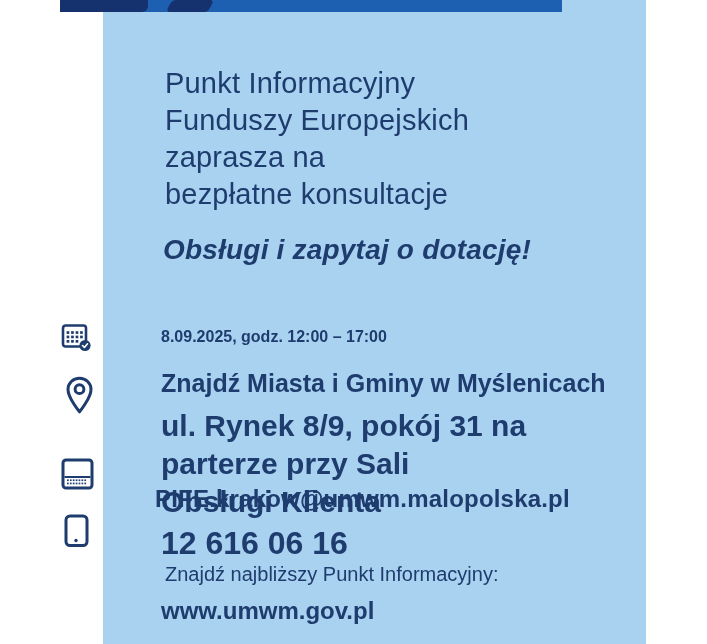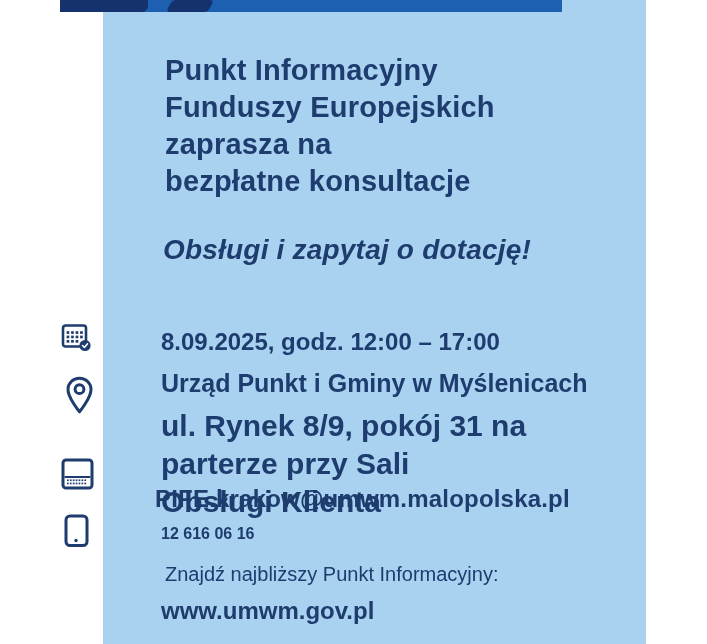--- a/index.html
+++ b/index.html
@@ -24,34 +24,34 @@
   .topbar-frag2{
     position:absolute;left:66px;top:0;width:42px;height:12px;
     background:#15316e;transform:skewX(-28deg);border-radius:4px;
   }
   .corner-block{
     position:absolute;left:60px;top:0;width:43px;height:12px;
     background:#15316e;
   }
   .txt{position:absolute;white-space:pre-line;}
   .heading{
-    left:165px;top:52px;width:430px;
-    font-size:29px;font-weight:700;line-height:37px;
+    left:165px;top:65px;width:430px;
+    font-size:29px;font-weight:400;line-height:37px;
     letter-spacing:0.2px;
   }
   .tagline{
     left:163px;top:234px;width:470px;
     font-size:28px;font-weight:700;font-style:italic;
     letter-spacing:0.2px;
   }
-  .line-date{left:161px;top:328px;font-size:24px;font-weight:700;}
+  .line-date{left:161px;top:328px;font-size:16px;font-weight:700;}
   .line-venue{left:161px;top:369px;font-size:25px;font-weight:700;}
   .line-address{left:161px;top:407px;width:440px;font-size:30px;font-weight:700;line-height:38px;}
   .line-email{left:155px;top:485px;font-size:24px;font-weight:700;letter-spacing:0.2px;}
-  .line-phone{left:161px;top:525px;font-size:16px;font-weight:700;text-align:right;}
+  .line-phone{left:161px;top:525px;font-size:32px;font-weight:700;text-align:right;}
   .line-find{left:165px;top:563px;font-size:20px;font-weight:400;}
   .line-url{left:161px;top:597px;font-size:24px;font-weight:700;}
   .icon{position:absolute;}
   .icon svg{display:block;}
   .ic-calendar{left:61px;top:323px;}
   .ic-pin{left:65px;top:376px;}
   .ic-keyboard{left:61px;top:458px;}
   .ic-phone{left:64px;top:514px;}
 </style>
 </head>
@@ -124,19 +124,19 @@
 </div>
 
 <div class="icon ic-phone">
   <svg width="26" height="34" viewBox="0 0 26 34">
     <rect x="2" y="2" width="21" height="29.5" rx="4" fill="none" stroke="#1e3c6e" stroke-width="3"></rect>
     <circle cx="12" cy="26.5" r="1.7" fill="#1e3c6e"></circle>
   </svg>
 </div>
 
 <div class="txt line-date">8.09.2025, godz. 12:00 – 17:00</div>
-<div class="txt line-venue">Urząd Punkt i Gminy w Myślenicach</div>
+<div class="txt line-venue">Znajdź Miasta i Gminy w Myślenicach</div>
 <div class="txt line-address">ul. Rynek 8/9, pokój 31 na parterze przy Sali
 Obsługi Klienta</div>
 <div class="txt line-email">PIFE.krakow@umwm.malopolska.pl</div>
 <div class="txt line-phone">12 616 06 16</div>
 <div class="txt line-find">Znajdź najbliższy Punkt Informacyjny:</div>
 <div class="txt line-url">www.umwm.gov.pl</div>
 
 </body></html>

